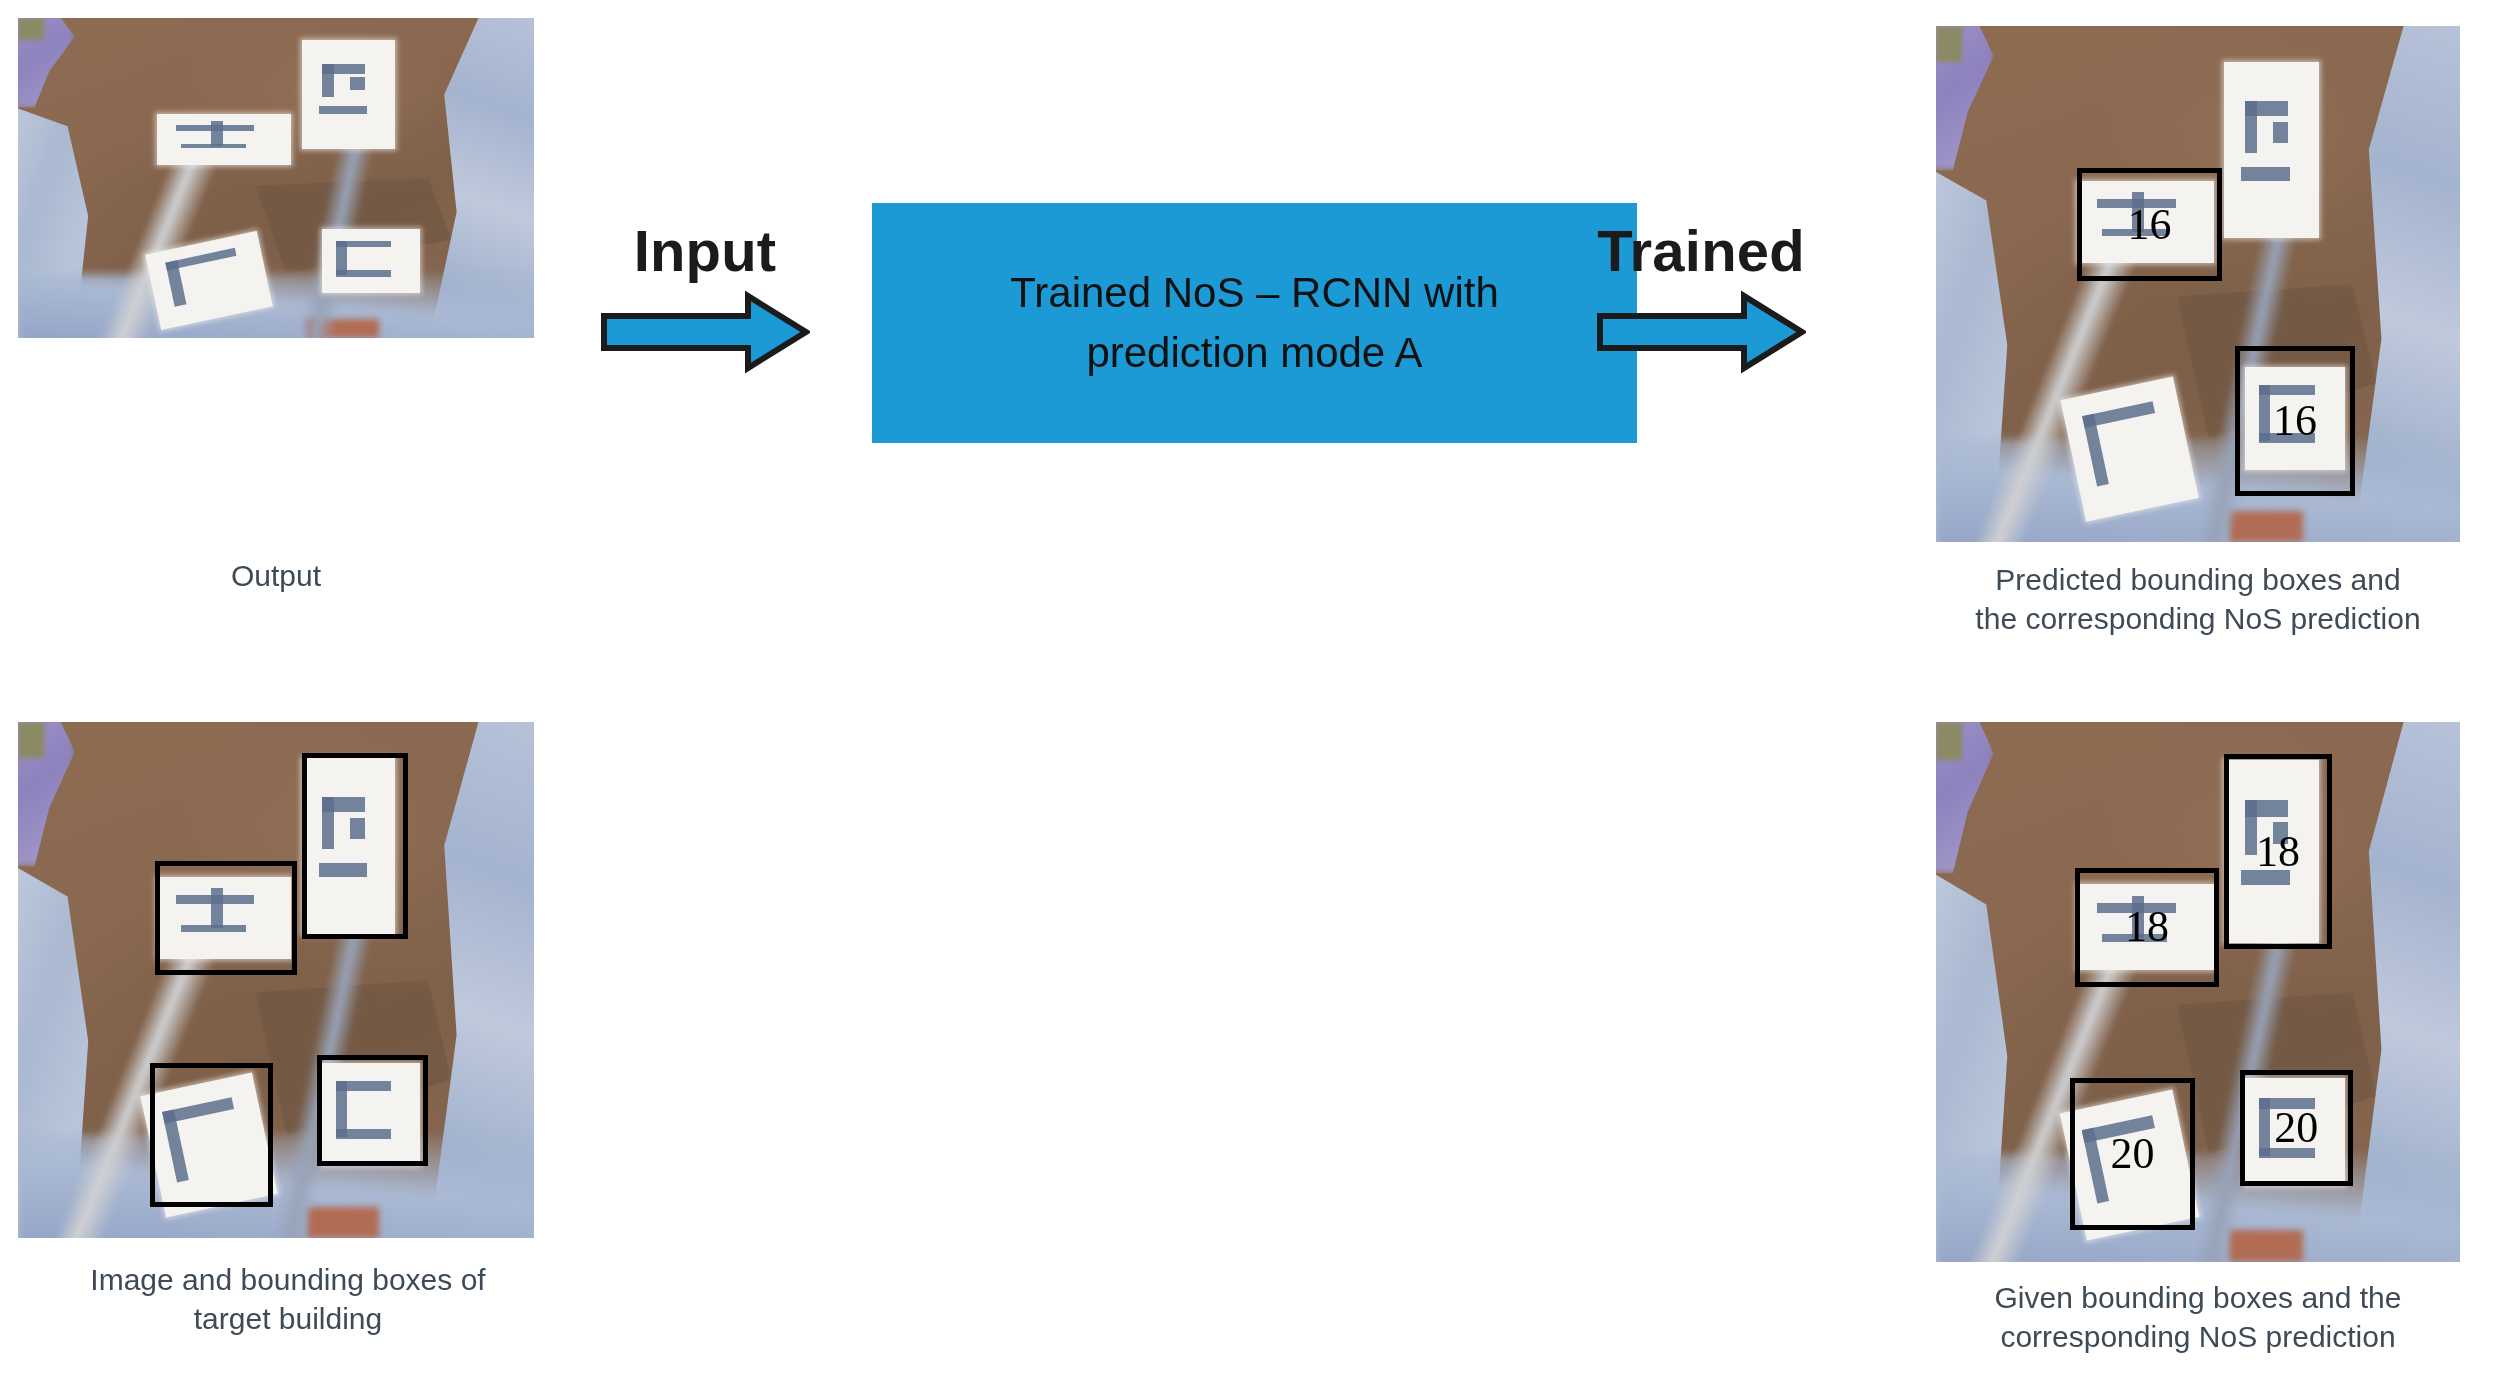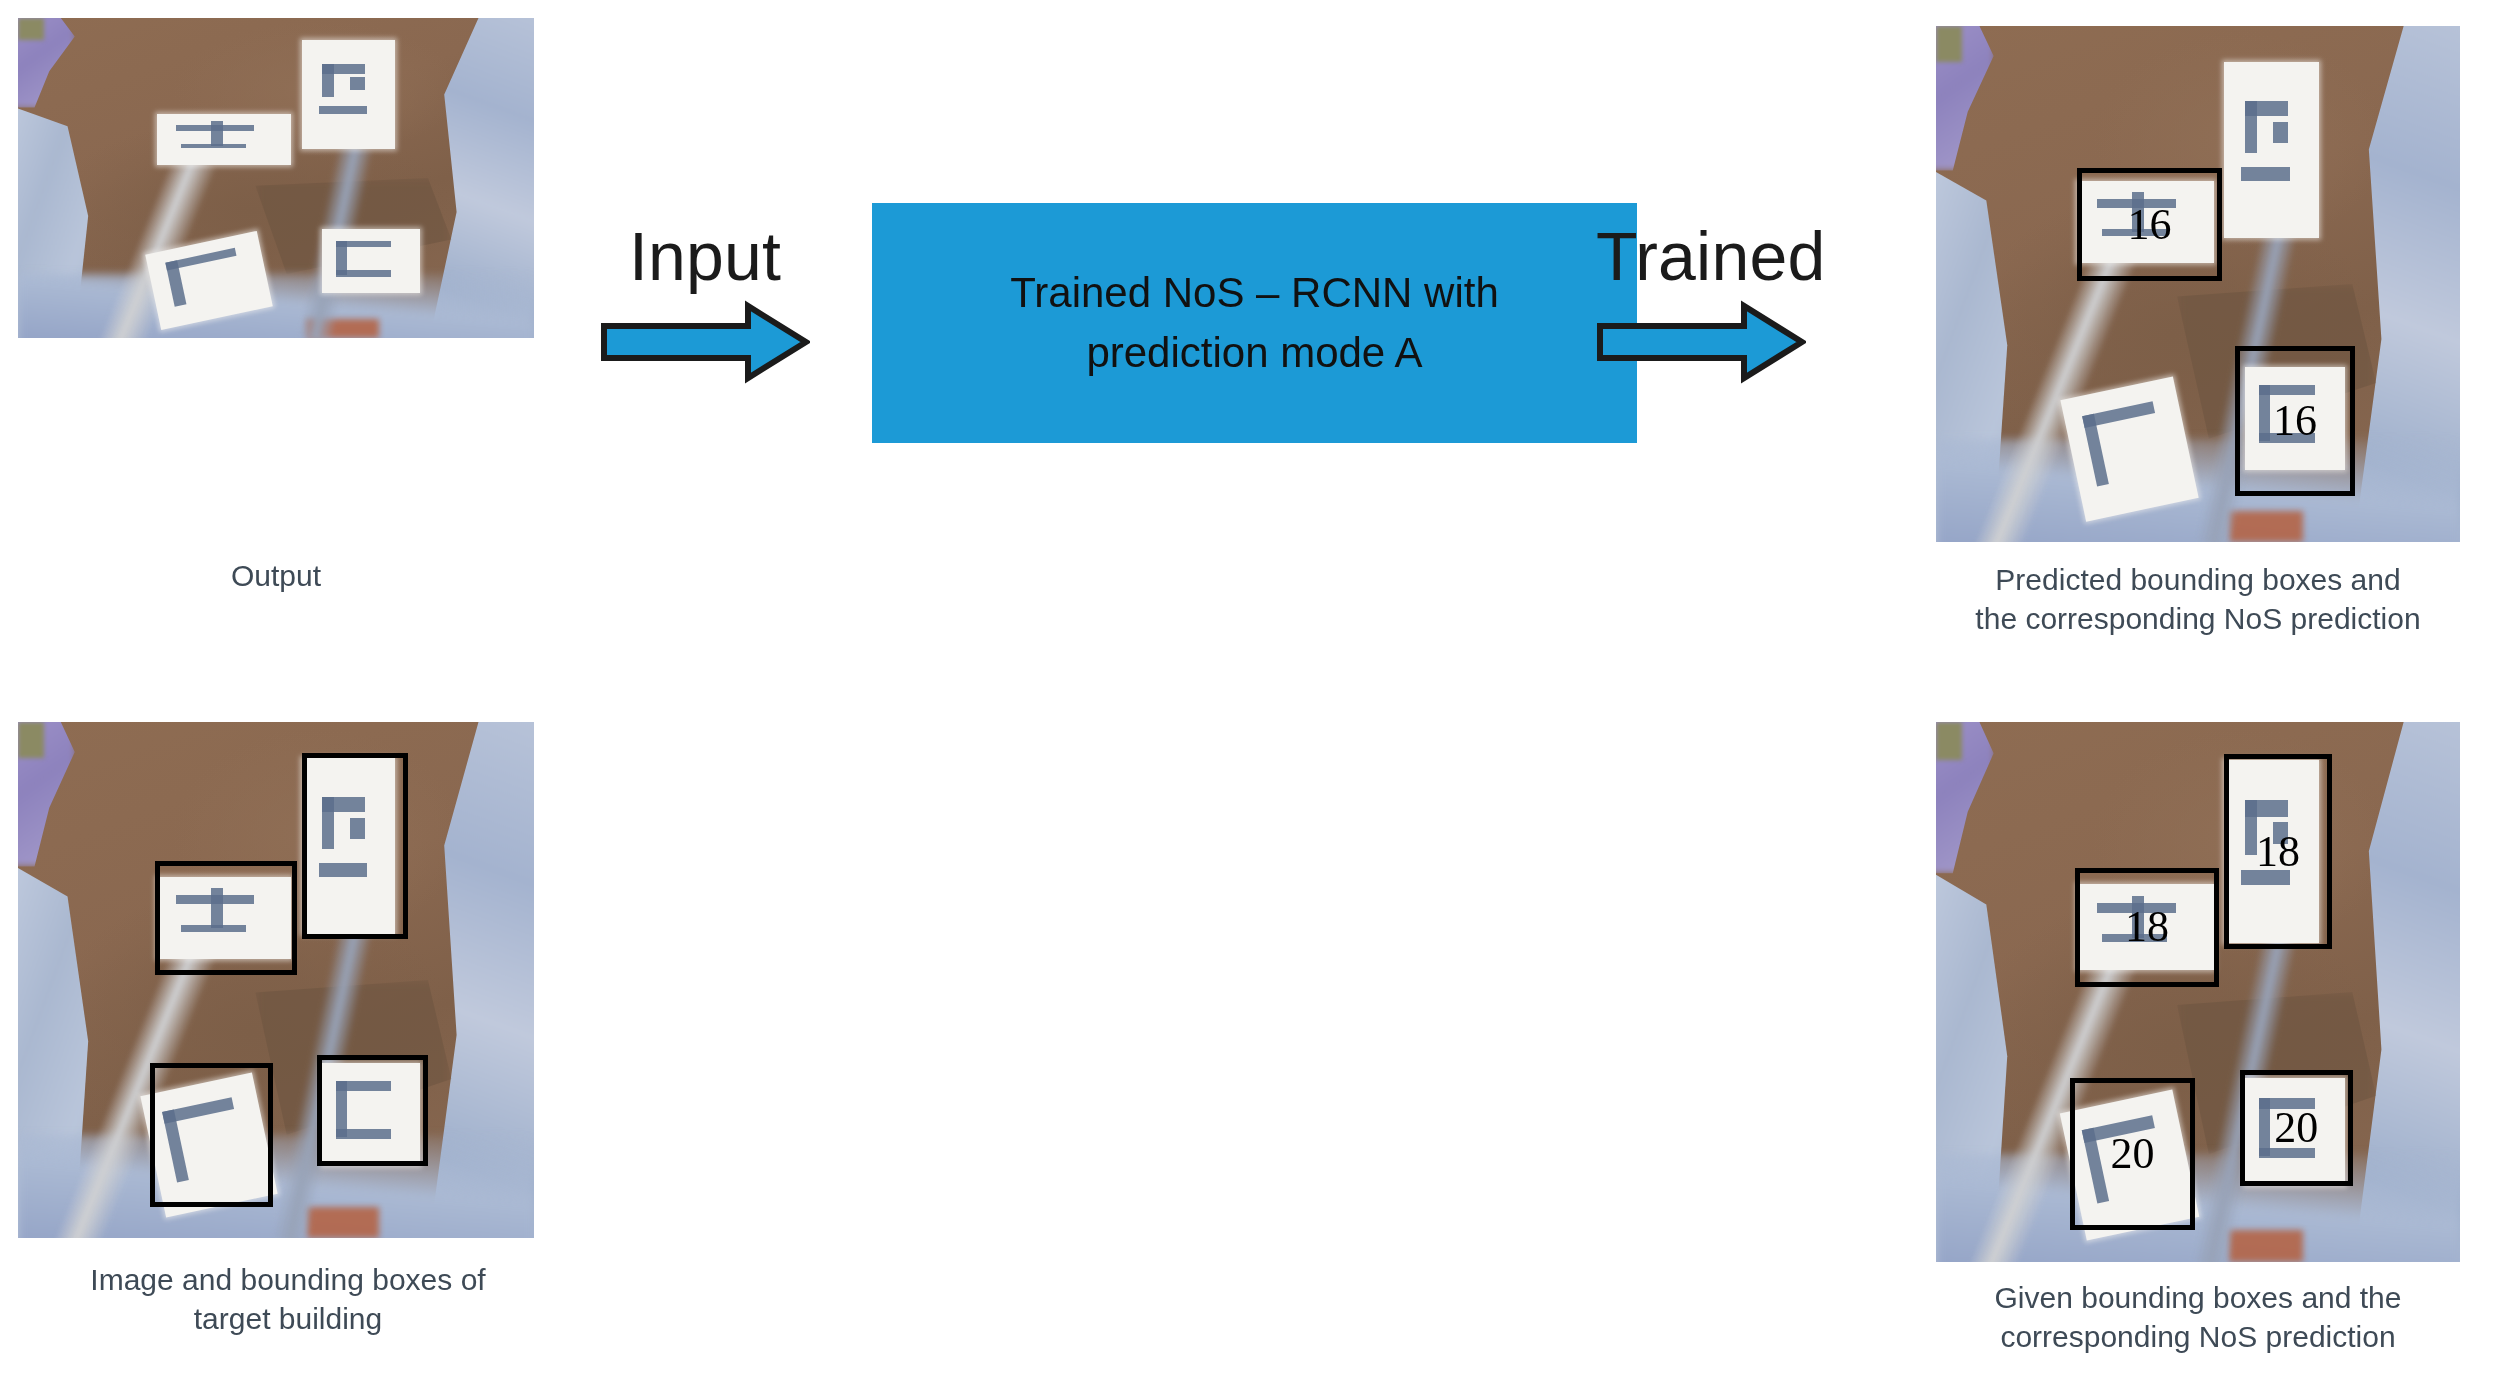--- a/index.html
+++ b/index.html
@@ -116,27 +116,28 @@
     color: #3e4a56;
     font-size: 30px;
     line-height: 1.30;
     font-family: "Liberation Sans", sans-serif;
     white-space: pre-line;
   }
 
   
   .arrow-group { position: absolute; }
   .arrow-label {
-    font-size: 68px;
+    font-size: 58px;
     color: #1b1b1b;
     text-align: center;
     font-family: "Liberation Sans", sans-serif;
     line-height: 1;
     margin-bottom: 10px;
     letter-spacing: .2px;
+    font-weight: bold;
   }
   .arrow-svg { display: block; }
 
   
   .proc-box {
     position: absolute;
     display: flex;
     align-items: center;
     justify-content: center;
     text-align: center;

